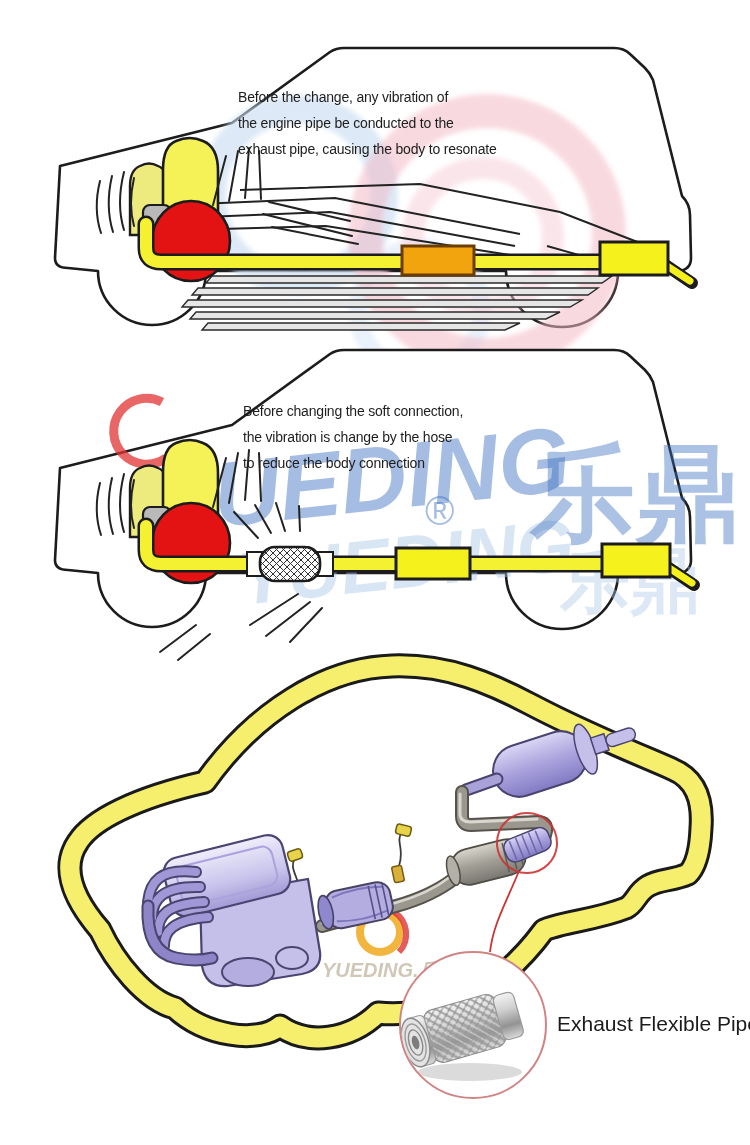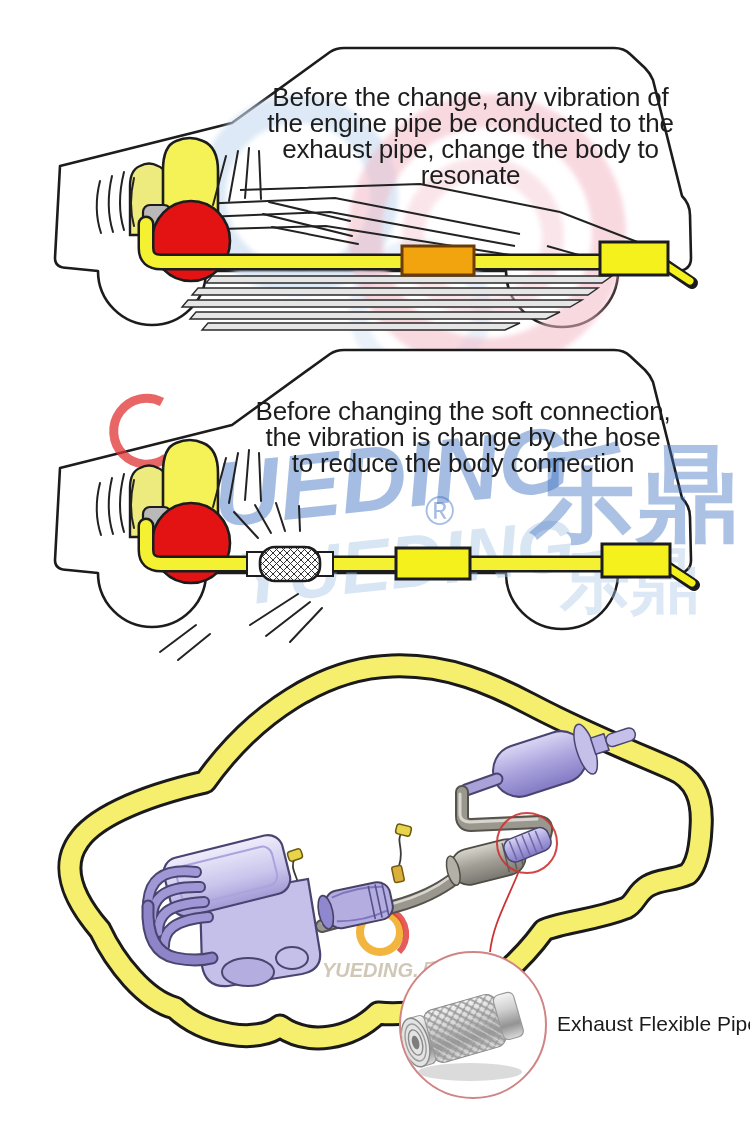--- a/index.html
+++ b/index.html
@@ -1,20 +1,20 @@
 <!DOCTYPE html>
 <html><head>
 <meta charset="utf-8">
 <style>
   html,body{margin:0;padding:0;background:#fff;}
   #canvas{position:relative;width:750px;height:1145px;background:#ffffff;overflow:hidden;
           font-family:"Liberation Sans",sans-serif;}
   #art{position:absolute;left:0;top:0;z-index:2;}
-  .caption{position:absolute;z-index:3;text-align:center;color:#1d1d1d;
-           font-size:26px;line-height:26px;letter-spacing:-0.2px;}
+  .caption{position:absolute;z-index:3;color:#1d1d1d;
+           font-size:14px;line-height:26px;letter-spacing:-0.2px;}
   #caption-before{left:238px;top:84px;width:465px;}
   #caption-after{left:243px;top:398px;width:440px;}
   .part-label{position:absolute;z-index:3;font-size:21px;color:#1b1b1b;white-space:nowrap;}
   #flex-label{left:557px;top:1012px;}
 </style>
 </head>
 <body>
 
 <div id="canvas">
 
@@ -282,21 +282,21 @@
         <ellipse cx="413" cy="1026" rx="3.5" ry="7" fill="#7d7d7d"></ellipse>
       </g>
     </g>
   </g>
 </g>
 </svg>
 
 <div id="caption-before" class="caption">
   <div>Before the change, any vibration of</div>
   <div>the engine pipe be conducted to the</div>
-  <div>exhaust pipe, change the body to resonate</div>
+  <div>exhaust pipe, causing the body to resonate</div>
 </div>
 
 <div id="caption-after" class="caption">
   <div>Before changing the soft connection,</div>
   <div>the vibration is change by the hose</div>
   <div>to reduce the body connection</div>
 </div>
 
 <div id="flex-label" class="part-label">Exhaust Flexible Pipe</div>
 

